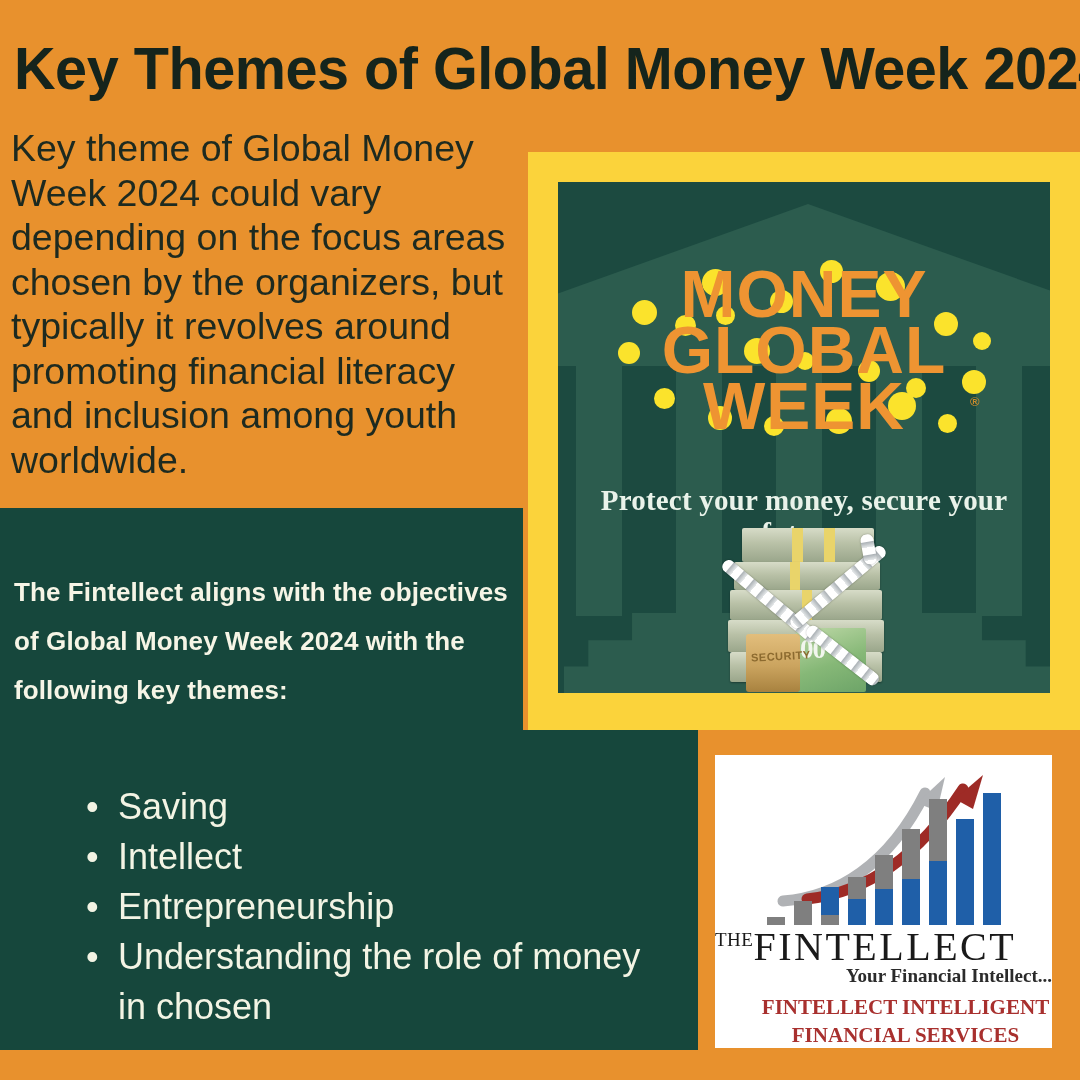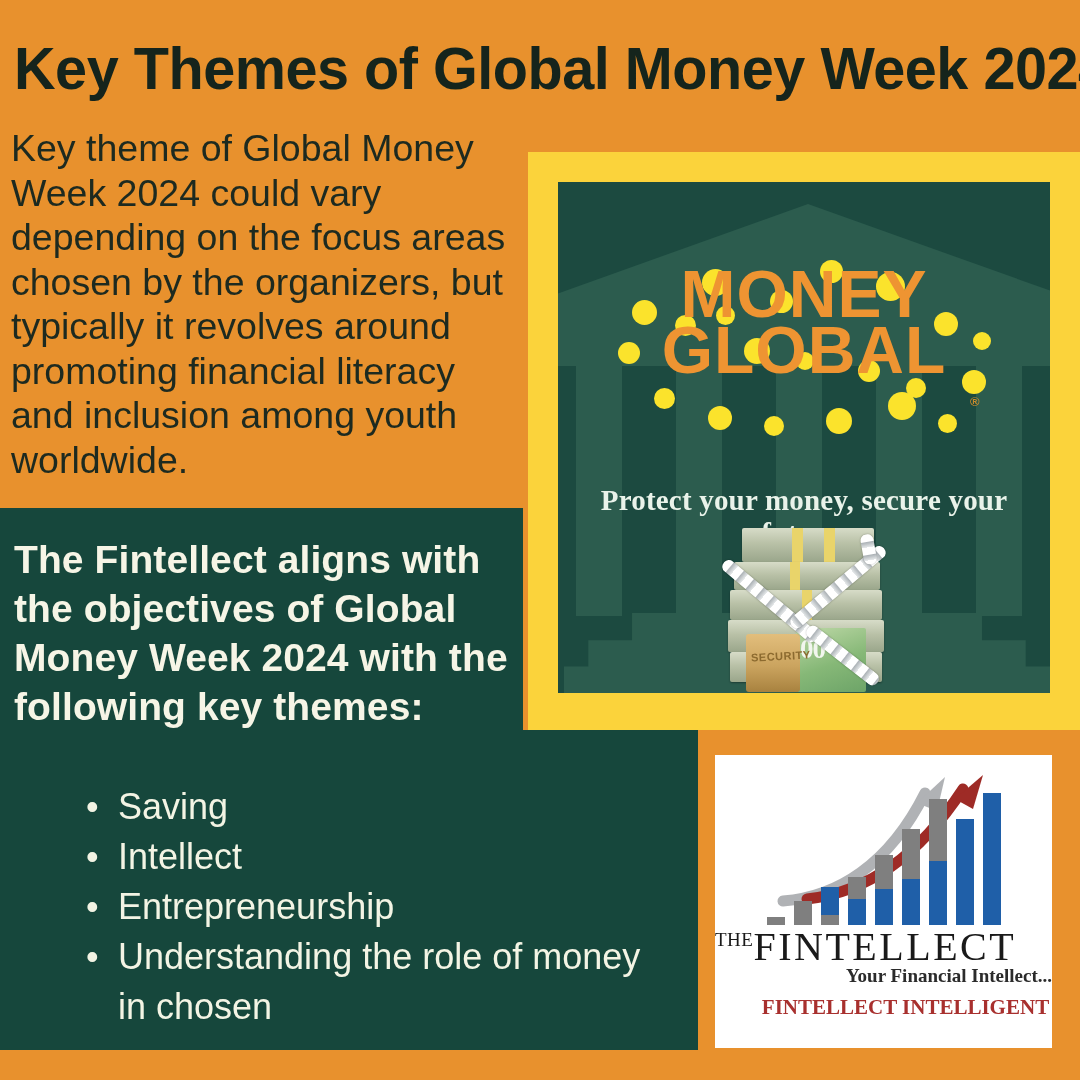--- a/index.html
+++ b/index.html
@@ -58,25 +58,25 @@
     position: absolute;
     left: 523px;
     top: 508px;
     width: 175px;
     height: 222px;
     background: #E8912D;
   }
   #panel-heading {
     position: absolute;
     left: 14px;
-    top: 535px;
+    top: 568px;
     width: 500px;
     font-family: "Liberation Sans Narrow", "Liberation Sans", sans-serif;
     font-weight: bold;
-    font-size: 39px;
+    font-size: 26px;
     line-height: 49px;
     color: #F6F5E6;
     letter-spacing: 0.1px;
   }
   #theme-list {
     position: absolute;
     left: 78px;
     top: 782px;
     width: 600px;
     margin: 0;
@@ -383,20 +383,21 @@
     <div class="gmw-dot" style="left:96px;top:206px;width:21px;height:21px;"></div>
     <div class="gmw-dot" style="left:150px;top:224px;width:24px;height:24px;"></div>
     <div class="gmw-dot" style="left:206px;top:234px;width:20px;height:20px;"></div>
     <div class="gmw-dot" style="left:268px;top:226px;width:26px;height:26px;"></div>
     <div class="gmw-dot" style="left:330px;top:210px;width:28px;height:28px;"></div>
     <div class="gmw-dot" style="left:380px;top:232px;width:19px;height:19px;"></div>
 
     <div id="gmw-wordmark">
       <span class="ln">MONEY</span>
       <span class="ln">GLOBAL</span>
+      <span class="ln">WEEK</span>
     </div>
     <div id="gmw-reg">®</div>
 
     <div id="gmw-tagline">Protect your money, secure your future.</div>
 
     <div id="money-art">
       <div class="bill-stack" style="left:34px;top:6px;width:132px;height:34px;"></div>
       <div class="bill-band" style="left:84px;top:6px;width:11px;height:34px;"></div>
       <div class="bill-band" style="left:116px;top:6px;width:11px;height:34px;"></div>
 
@@ -468,16 +469,17 @@
           <div class="seg seg-blue" style="bottom:0;height:132px;"></div>
         </div>
     </div>
 
     <div id="logo-name">
       <span class="the">THE</span><span class="fin">FINTELLECT</span>
     </div>
     <div id="logo-tag">Your Financial Intellect...</div>
     <div id="logo-sub">
       <span class="ln">FINTELLECT INTELLIGENT</span>
+      <span class="ln">FINANCIAL SERVICES</span>
     </div>
   </div>
 
 </div>
 
 </body></html>

